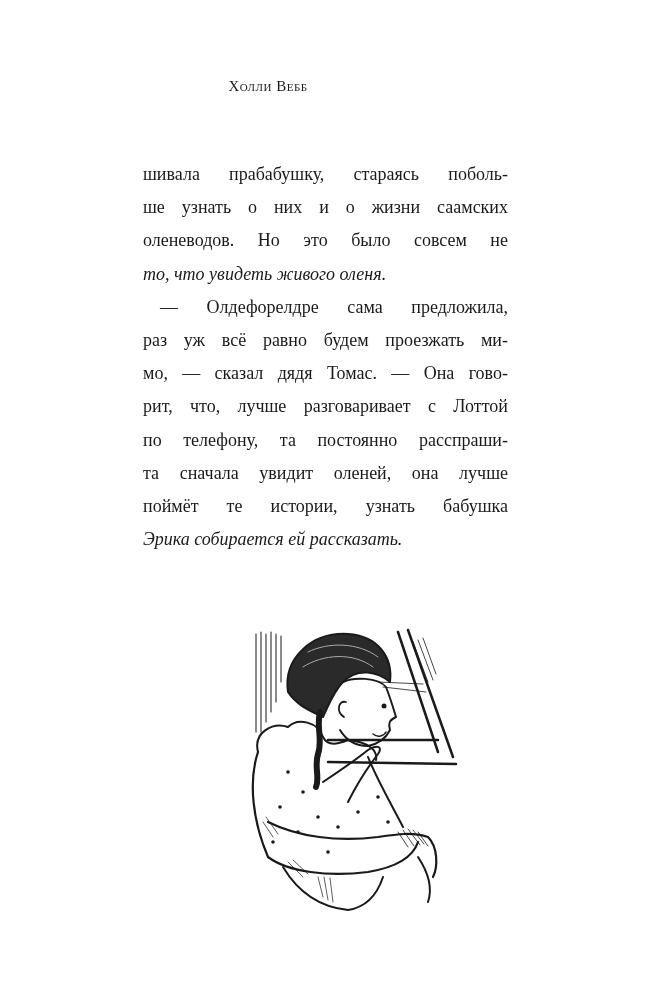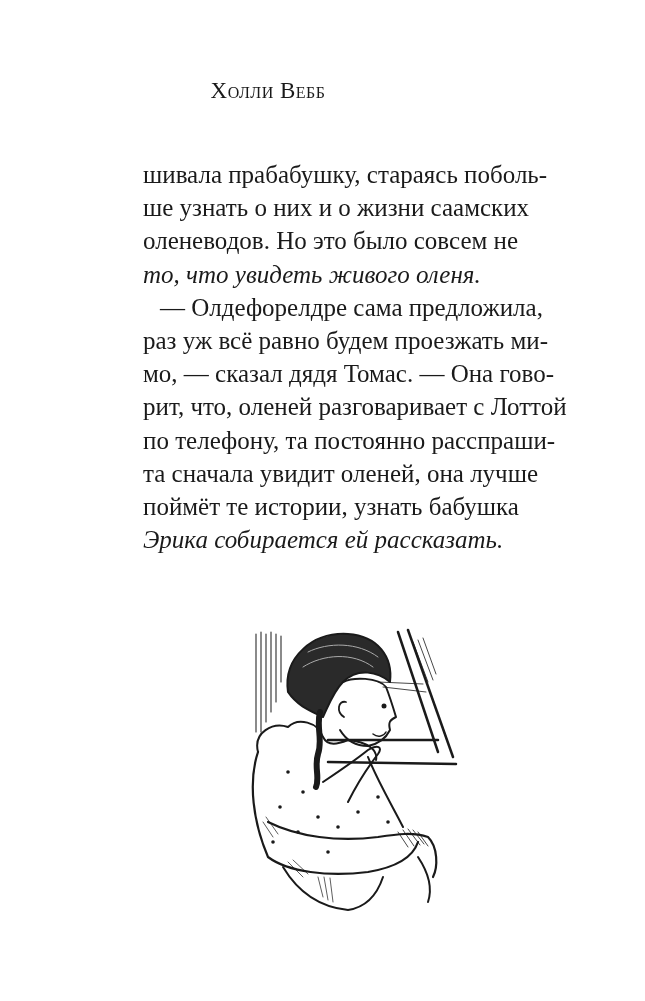--- a/index.html
+++ b/index.html
@@ -14,30 +14,30 @@
       overflow: hidden;
       font-family: "Liberation Serif", "DejaVu Serif", serif;
       color: #1a1a1a;
     }
     .running-head {
       position: absolute;
       top: 78px;
       left: 0;
       width: 536px;
       text-align: center;
-      font-size: 23px;
+      font-size: 15px;
       letter-spacing: 0.5px;
       font-variant: small-caps;
     }
     .body-text {
       position: absolute;
       top: 158px;
       left: 143px;
       width: 365px;
-      font-size: 25px;
+      font-size: 18px;
       line-height: 33.2px;
     }
     .line {
       display: block;
       white-space: nowrap;
       text-align: justify;
       text-align-last: justify;
       height: 33.2px;
     }
     .line.last {
@@ -64,21 +64,21 @@
   <div>
     <span class="line">шивала прабабушку, стараясь поболь-</span>
     <span class="line">ше узнать о них и о жизни саамских</span>
     <span class="line">оленеводов. Но это было совсем не</span>
     <span class="line last">то, что увидеть живого оленя.</span>
   </div>
   <div>
     <span class="line indent">— Олдефорелдре сама предложила,</span>
     <span class="line">раз уж всё равно будем проезжать ми-</span>
     <span class="line">мо, — сказал дядя Томас. — Она гово-</span>
-    <span class="line">рит, что, оленей разговаривает с Лоттой</span>
+    <span class="line">рит, что, лучше разговаривает с Лоттой</span>
     <span class="line">по телефону, та постоянно расспраши-</span>
     <span class="line">та сначала увидит оленей, она лучше</span>
     <span class="line">поймёт те истории, узнать бабушка</span>
     <span class="line last">Эрика собирается ей рассказать.</span>
   </div>
 </div>
 
 <svg class="illustration" viewBox="0 0 240 300" xmlns="http://www.w3.org/2000/svg" fill="none" stroke="#1a1a1a" stroke-linecap="round" stroke-linejoin="round">
 
   <g stroke-width="2.5">

